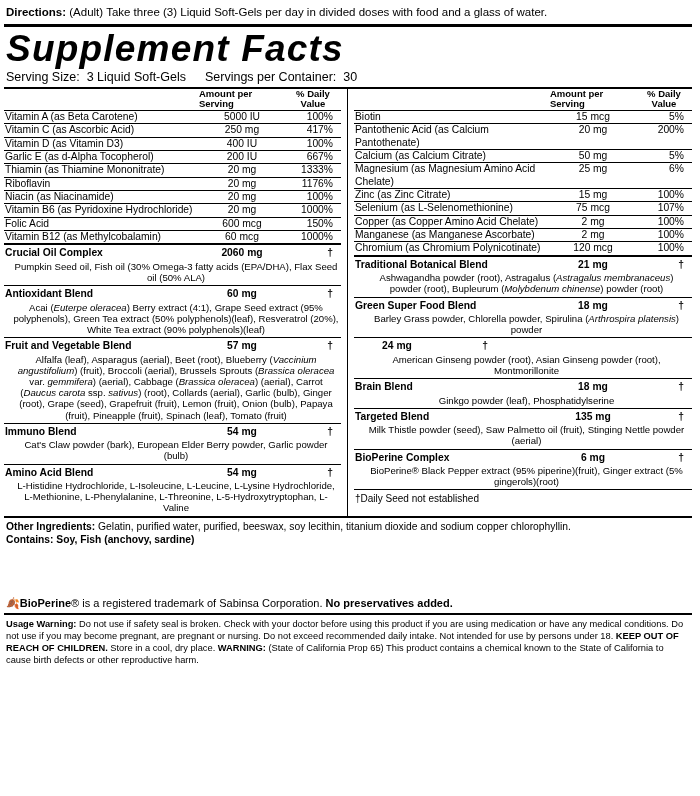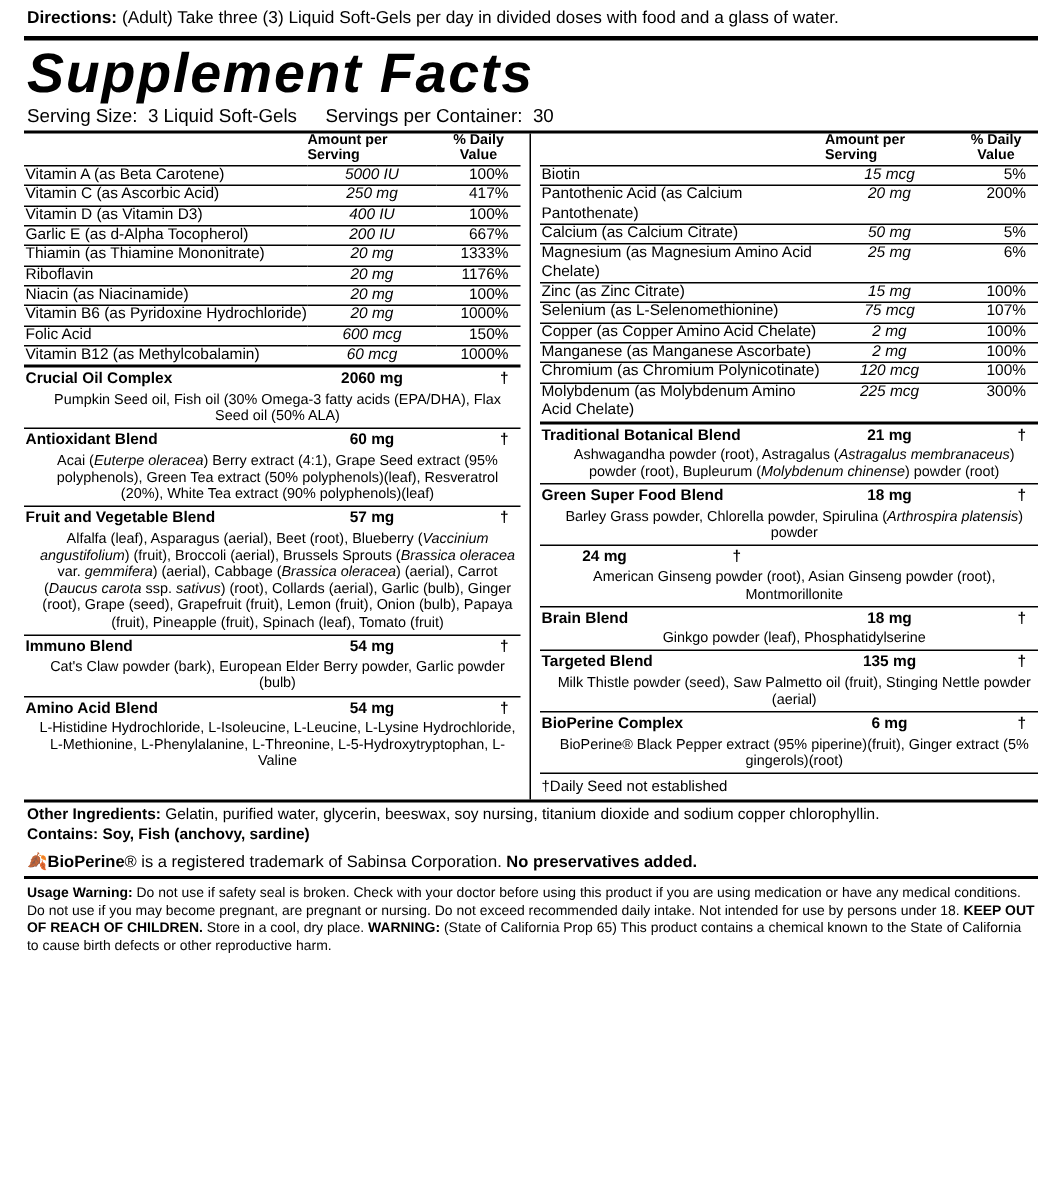--- a/index.html
+++ b/index.html
@@ -5,21 +5,21 @@
   * { box-sizing: border-box; }
   html, body { margin:0; padding:0; }
   body {
     width:700px; height:796px;
     background:#ffffff;
     font-family:"Liberation Sans", sans-serif;
     color:#000;
     font-size:10.5px;
     -webkit-font-smoothing:antialiased;
   }
-  .page { width:700px; height:680px; padding:4px 8px 0 16px; position:relative; }
+  .page { width:700px; height:680px; padding:4px 8px 0 4px; position:relative; }
 
   .directions { font-size:11.5px; line-height:1.2; margin:2px 0 4px 2px; }
   .directions b { font-weight:bold; }
 
   .rule-thick { border-top:3px solid #000; margin:2px 0 0 0; }
   .rule-med { border-top:2px solid #000; }
 
   .title {
     font-size:37px;
     font-weight:bold;
@@ -43,38 +43,38 @@
   table.nf { width:100%; border-collapse:collapse; }
   table.nf td, table.nf th { padding:0; vertical-align:top; }
 
   .hdr td { font-weight:bold; font-size:9.5px; line-height:1.12; padding-bottom:2px; text-align:center; }
   .hdr td.blank { }
   .hdr td.amt { text-align:left; width:86px; }
   .hdr td.dv { text-align:center; width:56px; }
 
   .nutrient-row td { font-size:10.3px; line-height:1.2; padding:2.0px 0 2.0px 0; border-top:1px solid #000; }
   .nutrient-row td.name { padding-left:1px; }
-  .nutrient-row td.amt { text-align:center;font-style:italic; }
+  .nutrient-row td.amt { text-align:center; }
   .nutrient-row td.dv { text-align:right; padding-right:8px; }
 
   .blend { border-top:1px solid #000; padding:2px 0 2px 0; }
   .blend.thickline { border-top:2px solid #000; }
   .blend-head { display:flex; font-weight:bold; font-size:10.3px; line-height:1.2; }
   .blend-head .bname { flex:1; padding-left:1px; }
   .blend-head .bamt { width:86px; text-align:center; }
   .blend-head .bdv { width:56px; text-align:right; padding-right:8px; }
   .blend-body { font-size:9.6px; line-height:1.17; padding:1px 2px 0 9px;text-align:center; }
   .blend-body i { font-style:italic; }
 
   .dagger-note { font-size:10px; padding:3px 0 3px 1px; border-top:1px solid #000; }
 
   .footer { margin-top:0; }
   .other { font-size:10.3px; line-height:1.25; padding:3px 2px 2px 2px; }
   .other b { font-weight:bold; }
-  .bioperine-line { font-size:11px; padding:2px 2px 3px 2px; }
+  .bioperine-line { font-size:11px; padding:2px 2px 3px 2px;margin-top:47px; }
   .bioperine-line b { font-weight:bold; }
   .leaf { color:#000; font-size:11px; }
 
   .warn { font-size:9.3px; line-height:1.28; padding:4px 2px 2px 2px; }
   .warn b { font-weight:bold; }
 </style>
 </head>
 <body>
 
 <div class="page">
@@ -265,25 +265,20 @@
             <tr class="nutrient-row">
               <td class="name">Manganese (as Manganese Ascorbate)</td>
               <td class="amt">2 mg</td>
               <td class="dv">100%</td>
             </tr>
             <tr class="nutrient-row">
               <td class="name">Chromium (as Chromium Polynicotinate)</td>
               <td class="amt">120 mcg</td>
               <td class="dv">100%</td>
             </tr>
-            <tr class="nutrient-row">
-              <td class="name">Molybdenum (as Molybdenum Amino Acid Chelate)</td>
-              <td class="amt">225 mcg</td>
-              <td class="dv">300%</td>
-            </tr>
           </tbody>
       </table>
       <div id="right-blends">
           <div class="blend thickline">
             <div class="blend-head">
               <div class="bname">Traditional Botanical Blend</div>
               <div class="bamt">21 mg</div>
               <div class="bdv">†</div>
             </div>
             <div class="blend-body">Ashwagandha powder (root), Astragalus (<i>Astragalus membranaceus</i>) powder (root), Bupleurum (<i>Molybdenum chinense</i>) powder (root)</div>
@@ -330,21 +325,21 @@
         </div>
       <div class="dagger-note">†Daily Seed not established</div>
     </div>
 
   </div>
 
   <div class="rule-med"></div>
 
   <div class="footer">
     <div class="other">
-      <b>Other Ingredients:</b><span>  Gelatin, purified water, glycerin, beeswax, soy nursing, titanium dioxide and sodium copper chlorophyllin.</span>
+      <b>Other Ingredients:</b><span>  Gelatin, purified water, purified, beeswax, soy lecithin, titanium dioxide and sodium copper chlorophyllin.</span>
       <div><b>Contains: Soy, Fish (anchovy, sardine)</b></div>
     </div>
     <div class="bioperine-line">
       <span class="leaf">🍂</span><b>BioPerine</b><span>®</span><span> is a registered trademark of Sabinsa Corporation. </span><b>No preservatives added.</b>
     </div>
   </div>
 
   <div class="rule-med"></div>
 
   <div class="warn">

